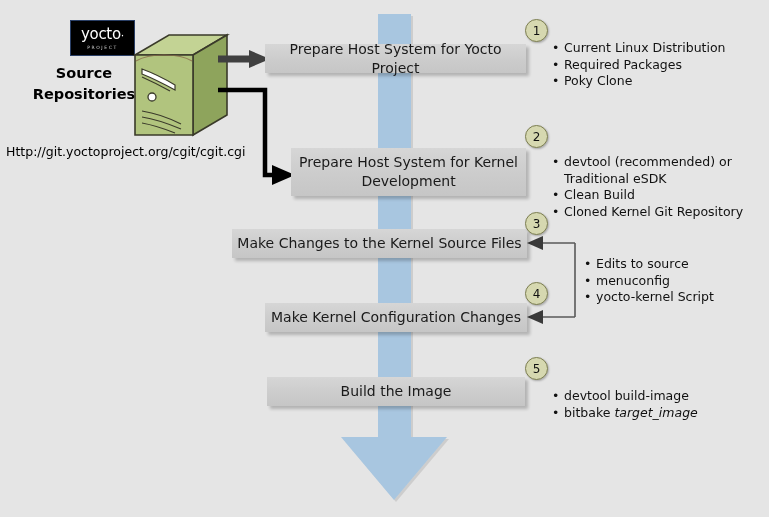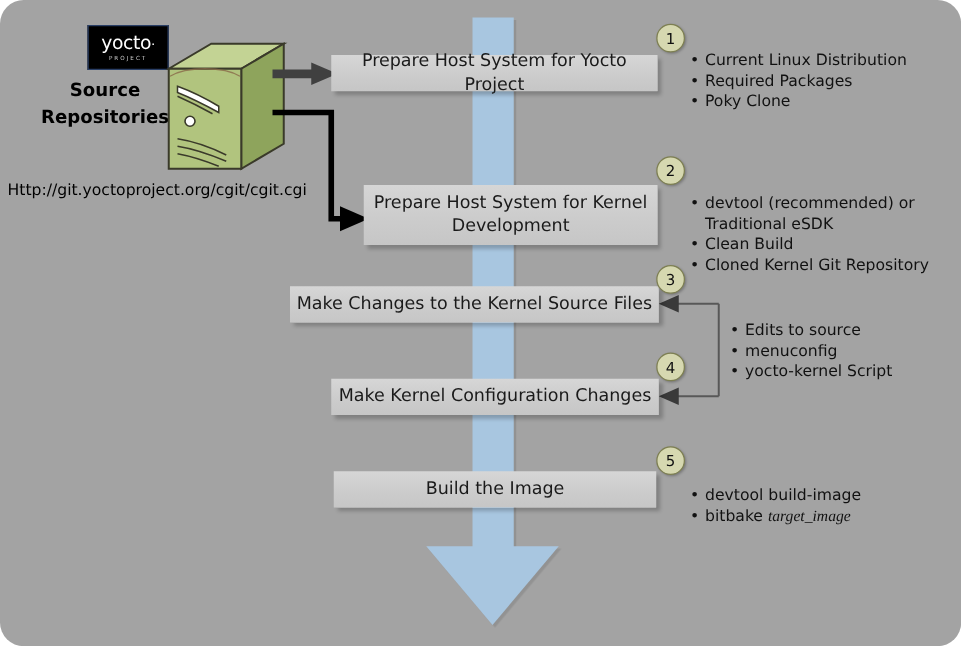--- a/index.html
+++ b/index.html
@@ -8,23 +8,22 @@
     background: #ffffff;
   }
   body {
     font-family: "DejaVu Sans", "Liberation Sans", sans-serif;
     -webkit-font-smoothing: antialiased;
   }
   #canvas {
     position: relative;
     width: 769px;
     height: 517px;
-    background: #a3a3a3;
+    background: #e5e5e5;
     overflow: hidden;
-    border-radius: 19px;
   }
 
   
   .flow-shaft {
     position: absolute;
     left: 378px;
     top: 14px;
     width: 33px;
     height: 424px;
     background: #a8c6e0;
@@ -140,21 +139,21 @@
     position: relative;
     padding-left: 13px;
     white-space: pre-line;
   }
   .bullets .bl::before {
     content: "\2022";
     position: absolute;
     left: 1px;
     top: 0;
   }
-  .bullets .bl i { font-style: italic; font-family: Liberation Serif, serif; }
+  .bullets .bl i { font-style: italic; }
 </style>
 </head>
 <body>
 
 <div id="canvas">
 
   <div class="flow-shaft"></div>
   <div class="flow-head"></div>
 
   <div class="yocto-logo">

